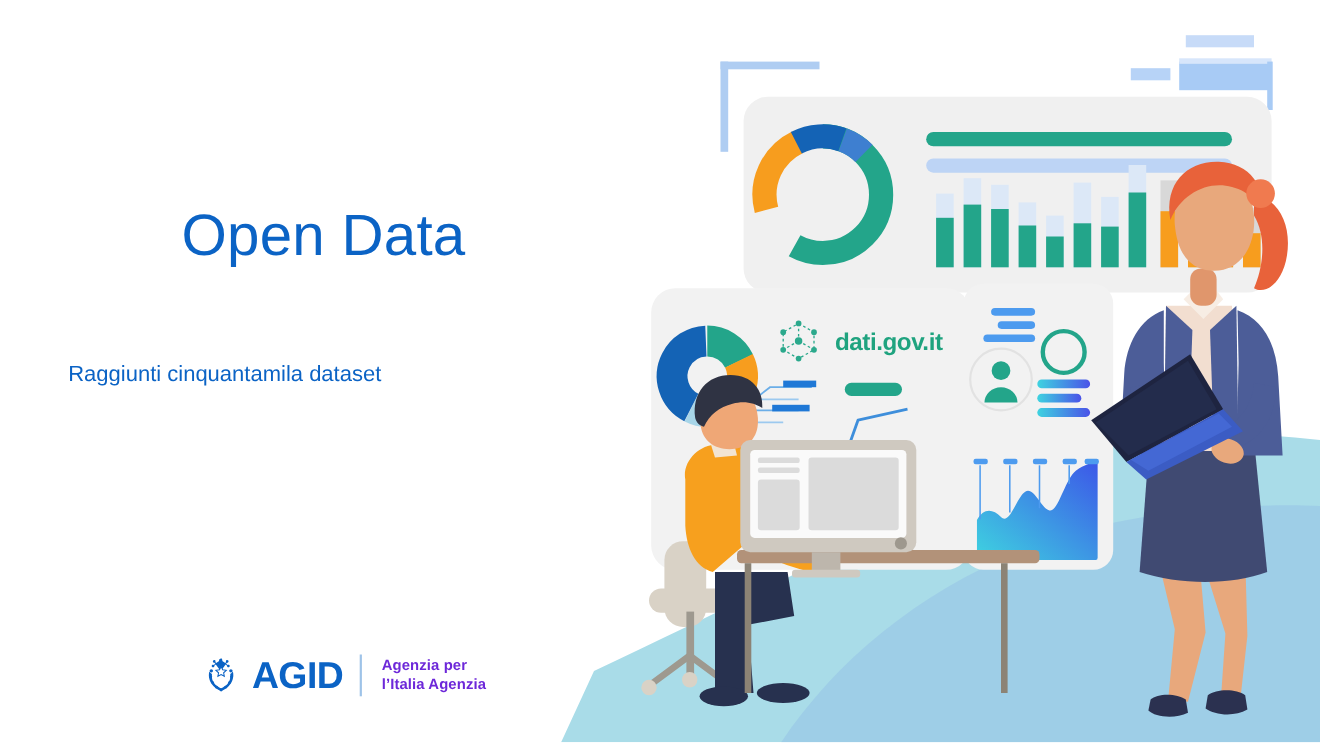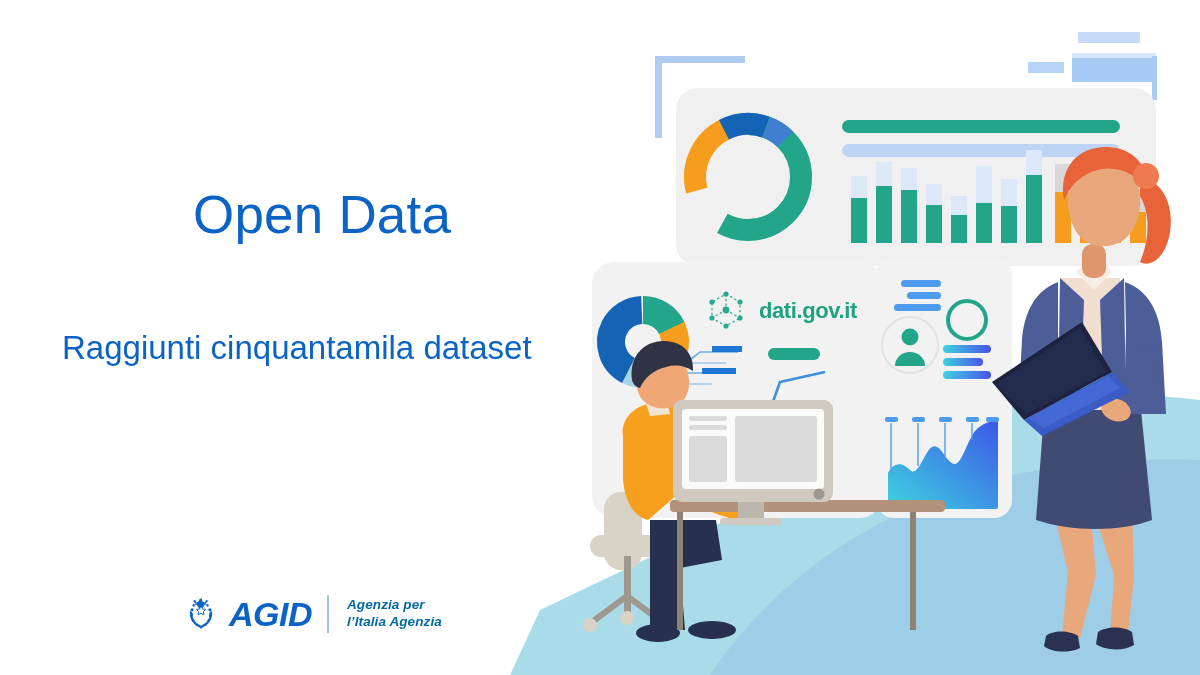--- a/index.html
+++ b/index.html
@@ -6,40 +6,39 @@
   body{
     width:1200px;height:675px;overflow:hidden;background:#ffffff;
     font-family:"Liberation Sans","DejaVu Sans",sans-serif;
   }
   .stage{position:relative;width:1200px;height:675px;background:#ffffff;overflow:hidden;}
 
   
   .title{
     position:absolute;left:165px;top:187px;
     font-size:53px;line-height:1.05;color:#0B63C5;font-weight:400;
-    letter-spacing:0.2px;white-space:nowrap;margin-left:28px;
+    letter-spacing:0.2px;white-space:nowrap;
   }
   .subtitle{
     position:absolute;left:62px;top:328px;
-    font-size:33px;line-height:1.2;color:#0B63C5;font-weight:400;
+    font-size:20px;line-height:1.2;color:#0B63C5;font-weight:400;
     white-space:nowrap;
   }
 
   
   .agid{position:absolute;left:182px;top:595px;display:flex;align-items:center;gap:9px;}
   .agid-emblem{width:38px;height:38px;flex:none;}
   .agid-word{
     font-size:34px;font-weight:bold;color:#0B63C5;letter-spacing:-0.5px;
-    line-height:1;font-family:"Liberation Sans",sans-serif;font-style:italic;
+    line-height:1;font-family:"Liberation Sans",sans-serif;
   }
   .agid-divider{width:2px;height:38px;background:#9ec3e8;margin:0 9px 0 6px;}
   .agid-tag{
-    font-size:13.5px;font-weight:bold;color:#0369a1;line-height:1.25;
+    font-size:13.5px;font-weight:bold;color:#6d28d9;line-height:1.25;
     letter-spacing:0.1px;
-    font-style:italic;
   }
 
   
   .illus{position:absolute;left:480px;top:0;width:720px;height:675px;text-align:right;}
   .illus svg{display:block;}
 </style>
 </head>
 <body>
 
 <div class="stage">

